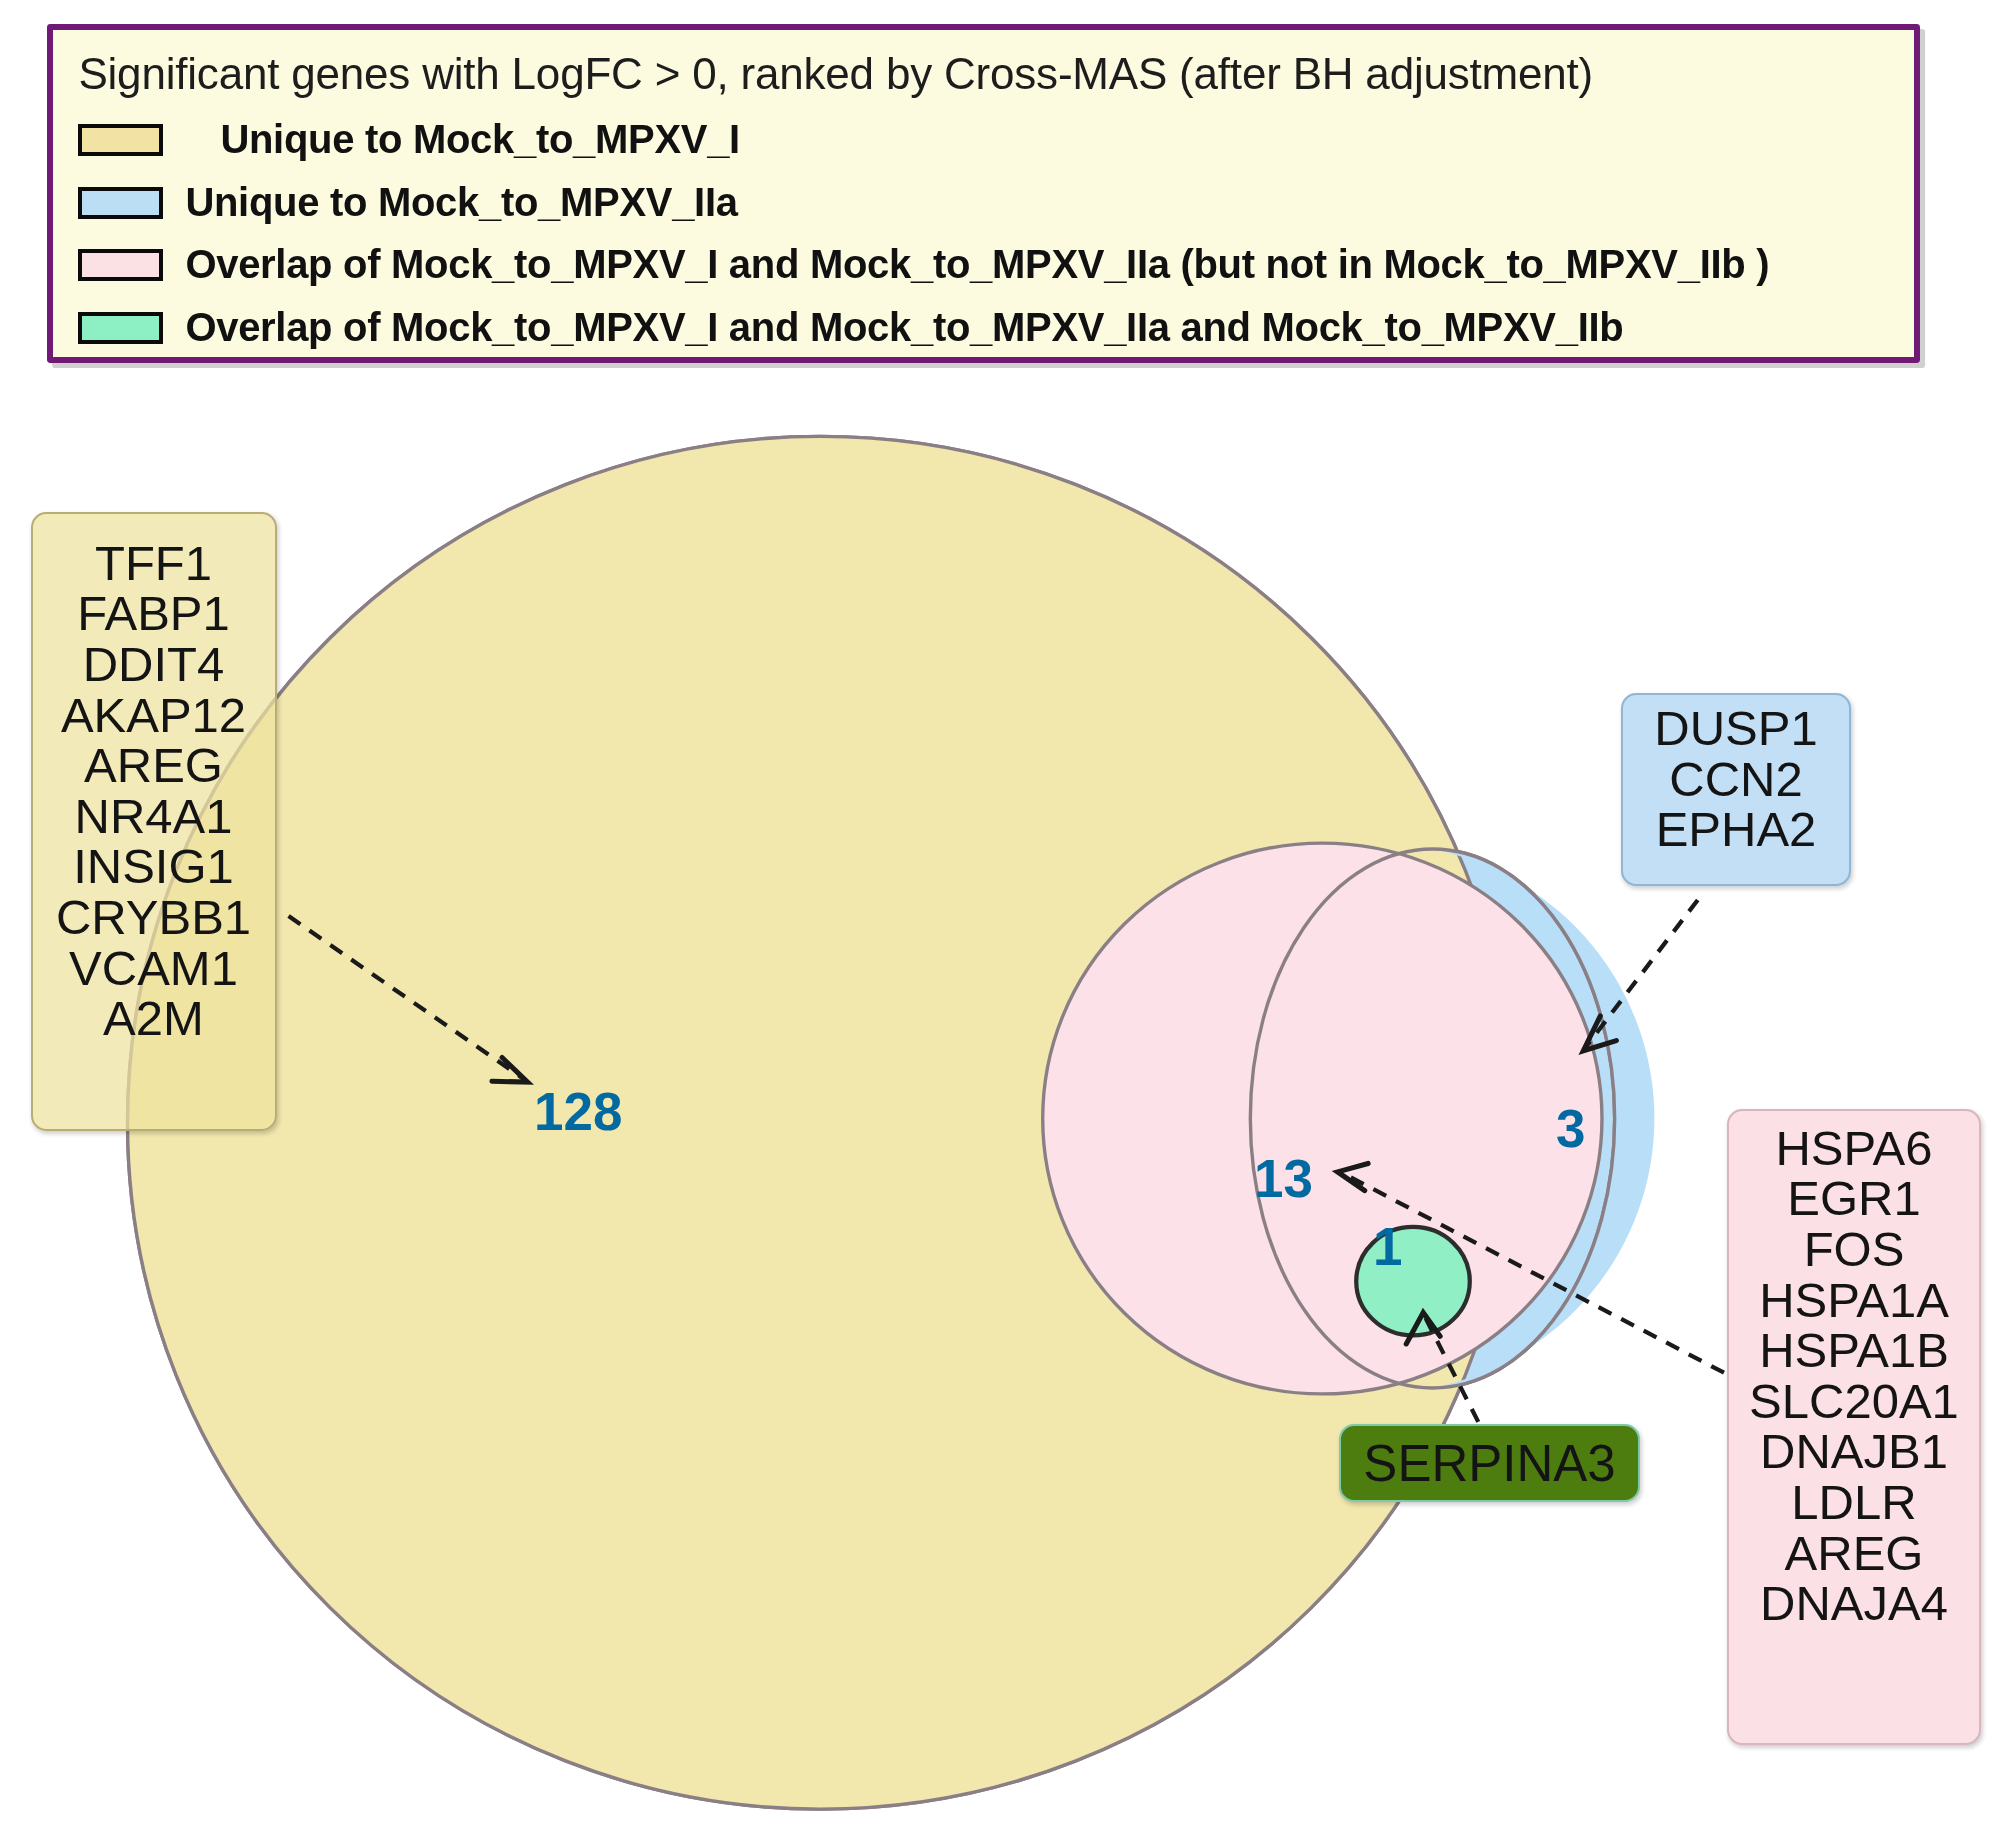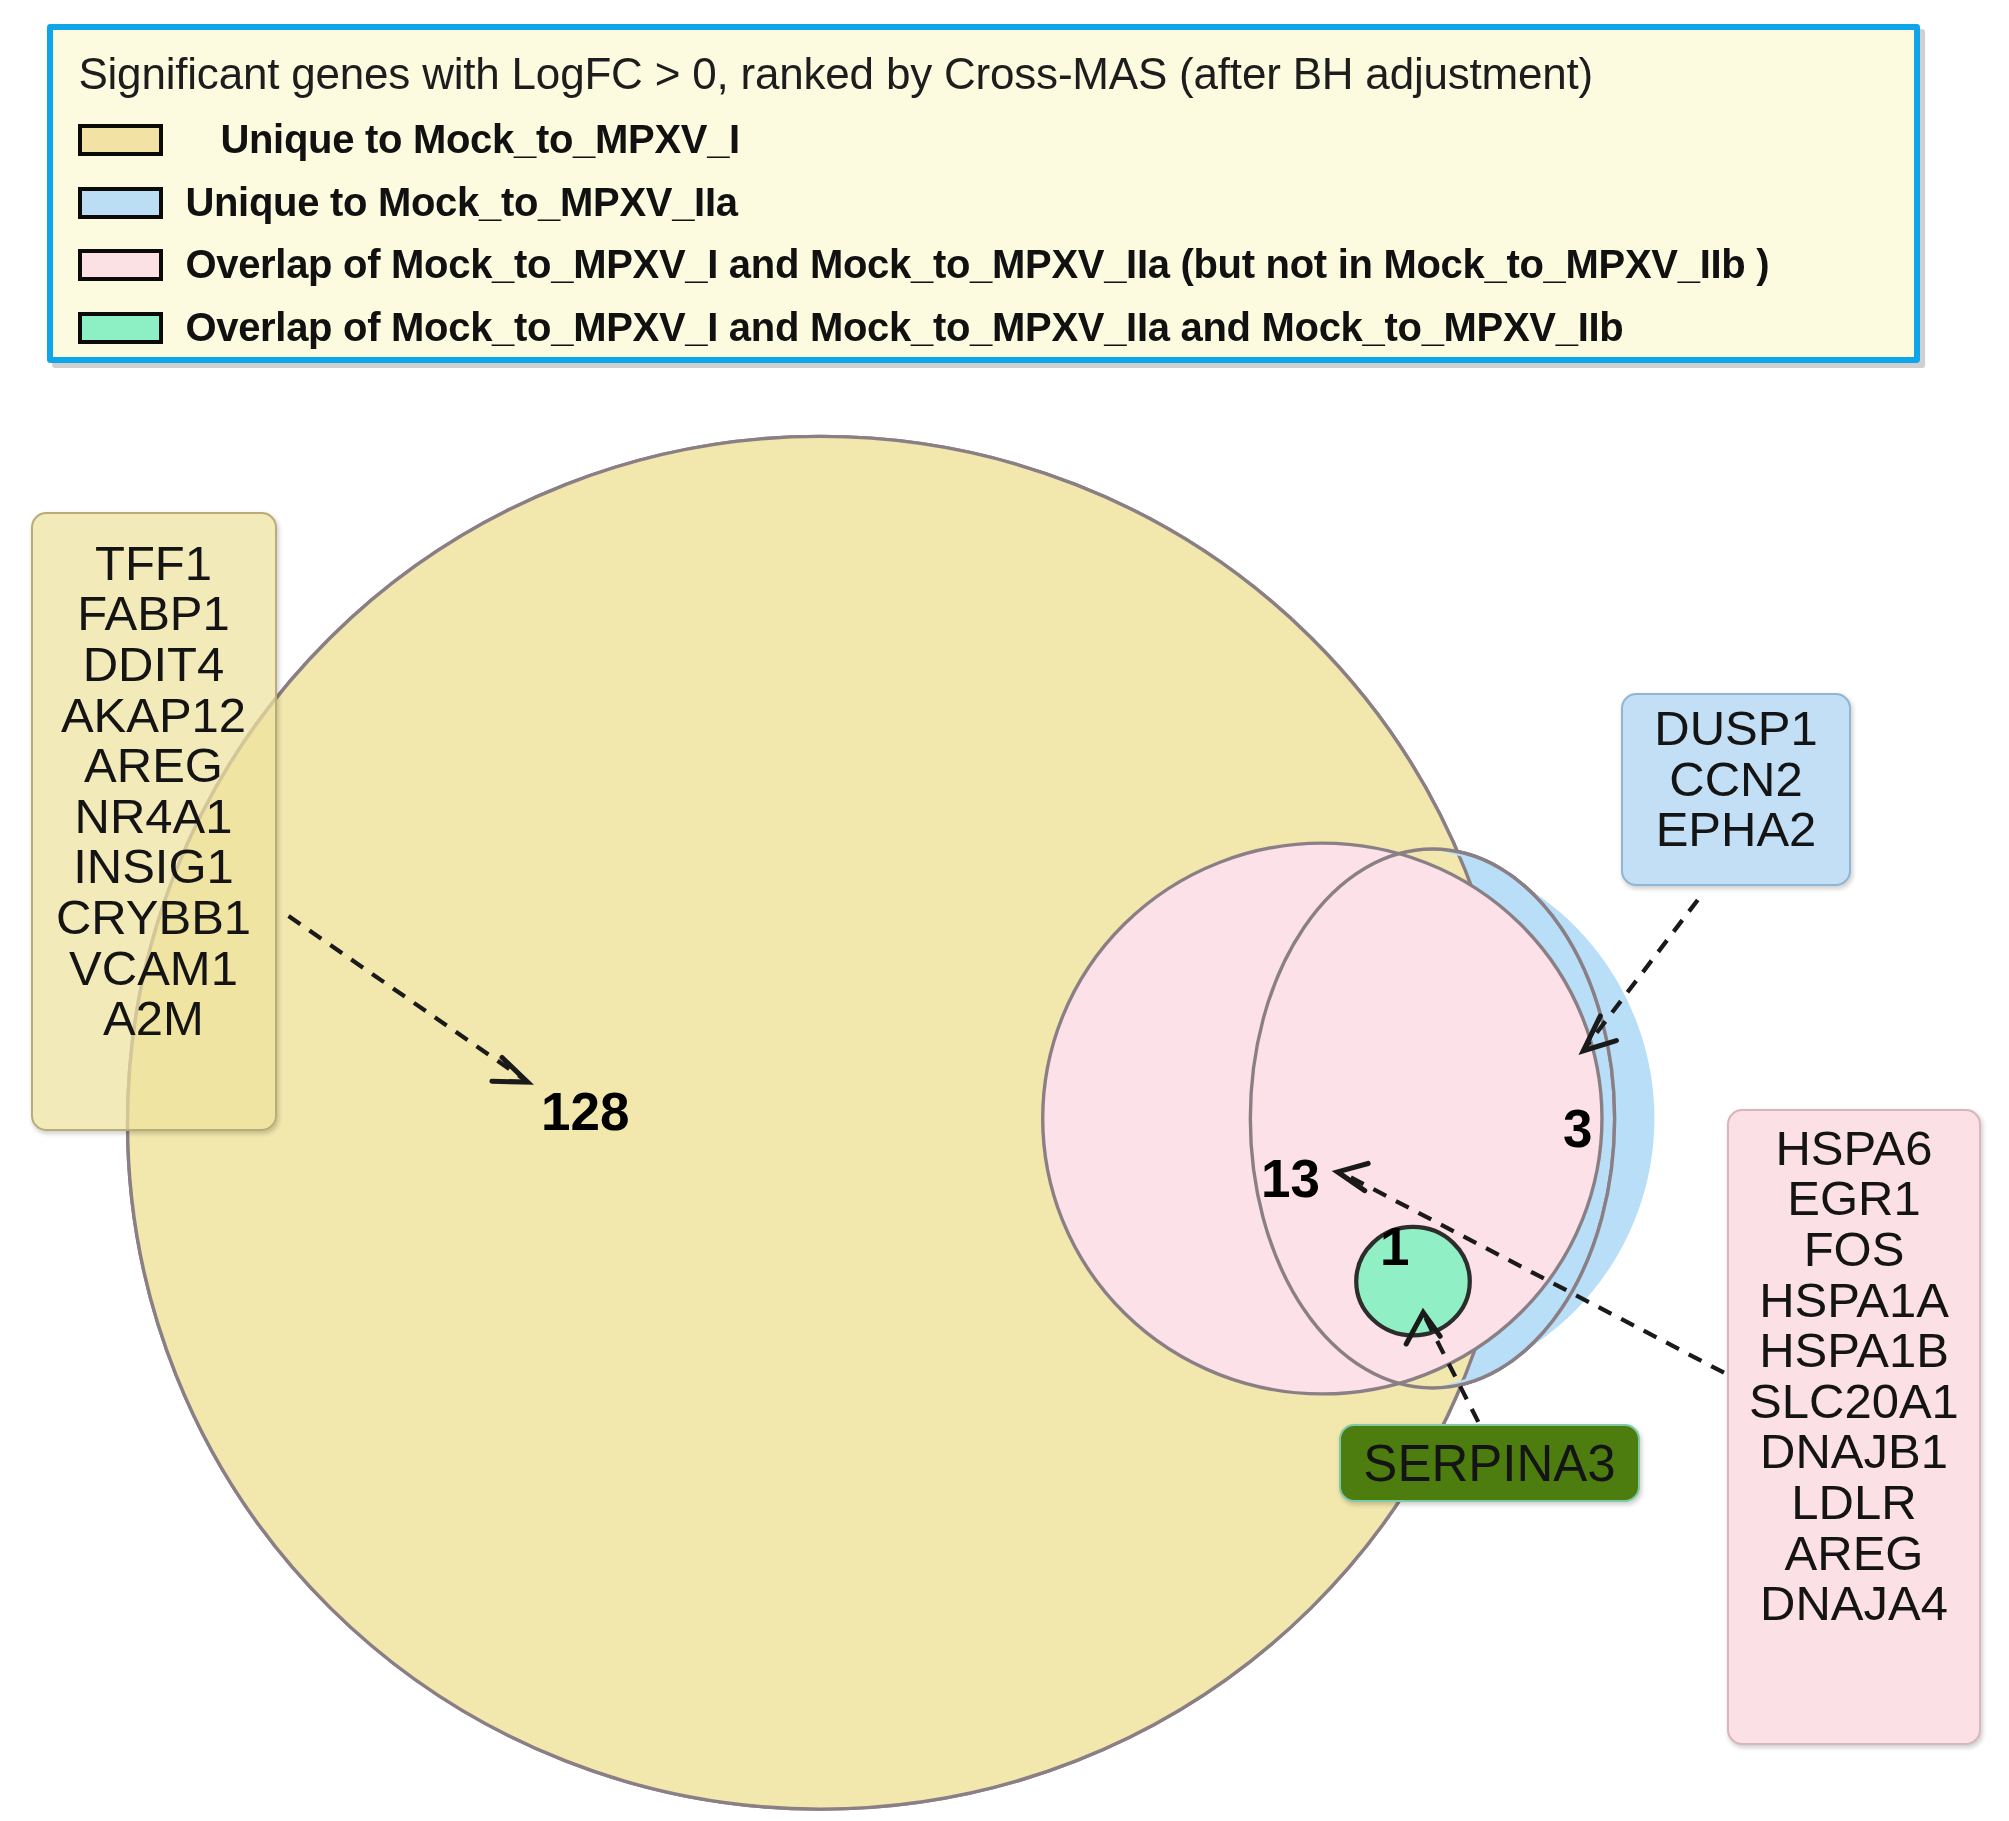--- a/index.html
+++ b/index.html
@@ -16,21 +16,21 @@
   }
 
   
   #legend-box {
     position: absolute;
     left: 47px;
     top: 24px;
     width: 1873px;
     height: 339px;
     background: #FCFBE0;
-    border: 6px solid #0ea5e9;
+    border: 6px solid #701a75;
     border-radius: 3.4px;
     box-sizing: border-box;
     box-shadow: 5.1px 5.1px 0 rgba(120,120,120,0.35);
   }
   #legend-title {
     position: absolute;
     left: 25.4px;
     top: 18.6px;
     font-size: 44px;
     color: #1d1d1d;
@@ -67,23 +67,22 @@
     top: 0;
     width: 2010px;
     height: 1821px;
   }
 
   
   .count-label {
     position: absolute;
     font-size: 53px;
     font-weight: bold;
-    color: #000000;
-    white-space: nowrap;
-    margin-left: 7px;
+    color: #0369a1;
+    white-space: nowrap;
   }
   #count-128 { left: 534px;  top: 1081px; }
   #count-13  { left: 1254px; top: 1148px; }
   #count-3   { left: 1556px; top: 1098px; }
   #count-1   { left: 1373px; top: 1216px; }
 
   
   .gene-box {
     position: absolute;
     box-sizing: border-box;

